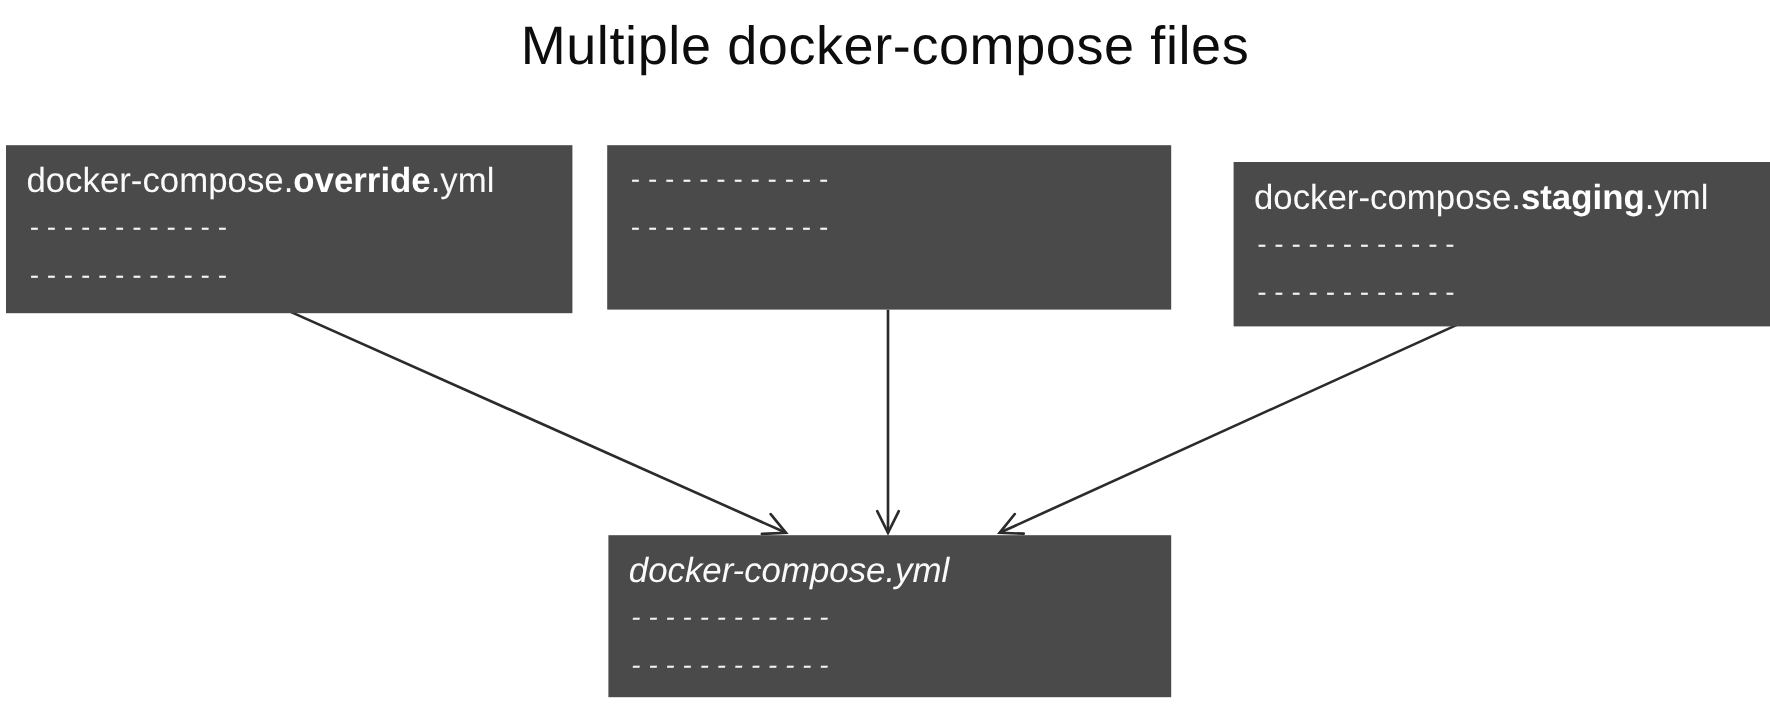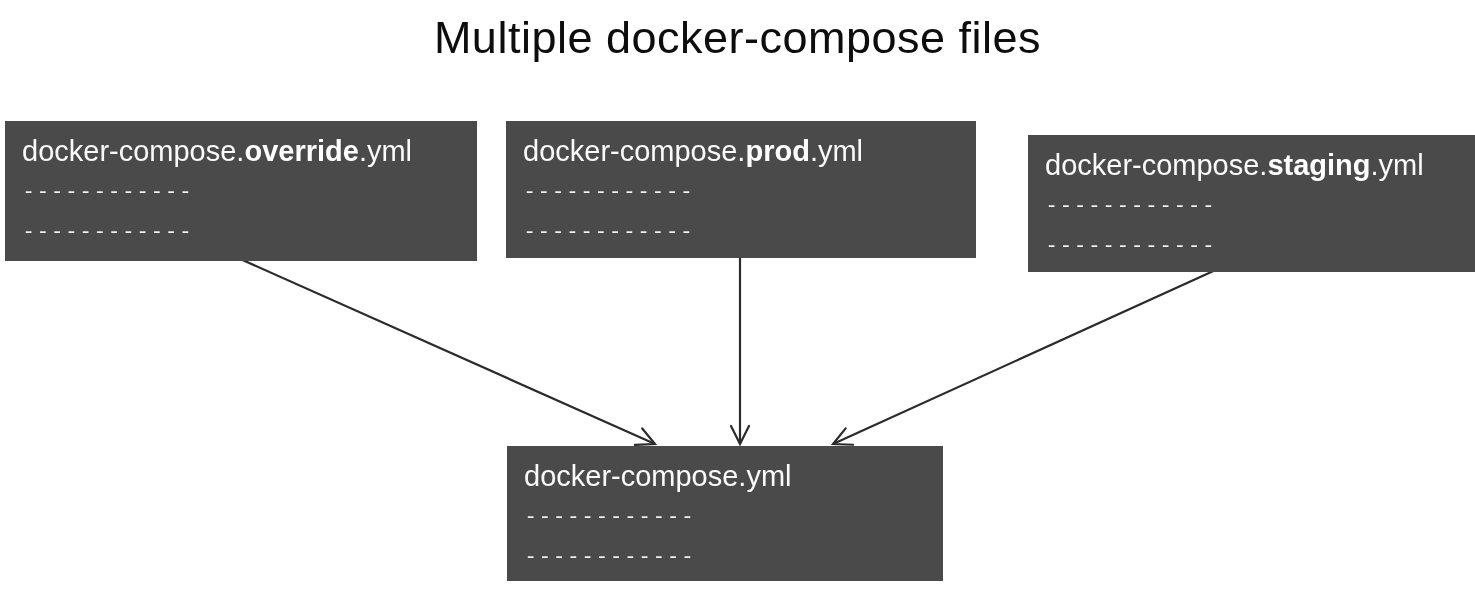--- a/index.html
+++ b/index.html
@@ -38,21 +38,21 @@
   .node {
     position: absolute;
     background: #4a4a4a;
     color: #ffffff;
     box-sizing: border-box;
     padding: 10px 16px 0 17px;
   }
   .node-override { left: 5px;    top: 121px; width: 472px; height: 140px; }
   .node-prod     { left: 506px;  top: 121px; width: 470px; height: 137px; }
   .node-staging  { left: 1005px; top: 135px; width: 470px; height: 137px; margin-left: 23px; }
-  .node-base     { left: 507px;  top: 446px; width: 436px; height: 135px; }
+  .node-base     { left: 507px;  top: 446px; width: 469px; height: 135px; font-style: italic; }
   .node-title {
     font-size: 29px;
     font-weight: 300;
     line-height: 40px;
     white-space: nowrap;
     color: #fafafa;
   }
   .node-title b {
     font-weight: 700;
     color: #ffffff;
@@ -89,21 +89,20 @@
     <line x1="1242" y1="258" x2="833" y2="444" stroke="#2b2b2b" stroke-width="2.2" marker-end="url(#open-arrowhead)"></line>
   </svg>
 
   <div class="node node-override">
     <div class="node-title"><span>docker-compose.</span><b>override</b><span>.yml</span></div>
     <div class="dash-line">------------</div>
     <div class="dash-line">------------</div>
   </div>
 
   <div class="node node-prod">
-    <div class="node-title"><span>docker-compose.</span><b>prod</b><span>.yml</span></div>
     <div class="dash-line">------------</div>
     <div class="dash-line">------------</div>
   </div>
 
   <div class="node node-staging">
     <div class="node-title"><span>docker-compose.</span><b>staging</b><span>.yml</span></div>
     <div class="dash-line">------------</div>
     <div class="dash-line">------------</div>
   </div>
 

